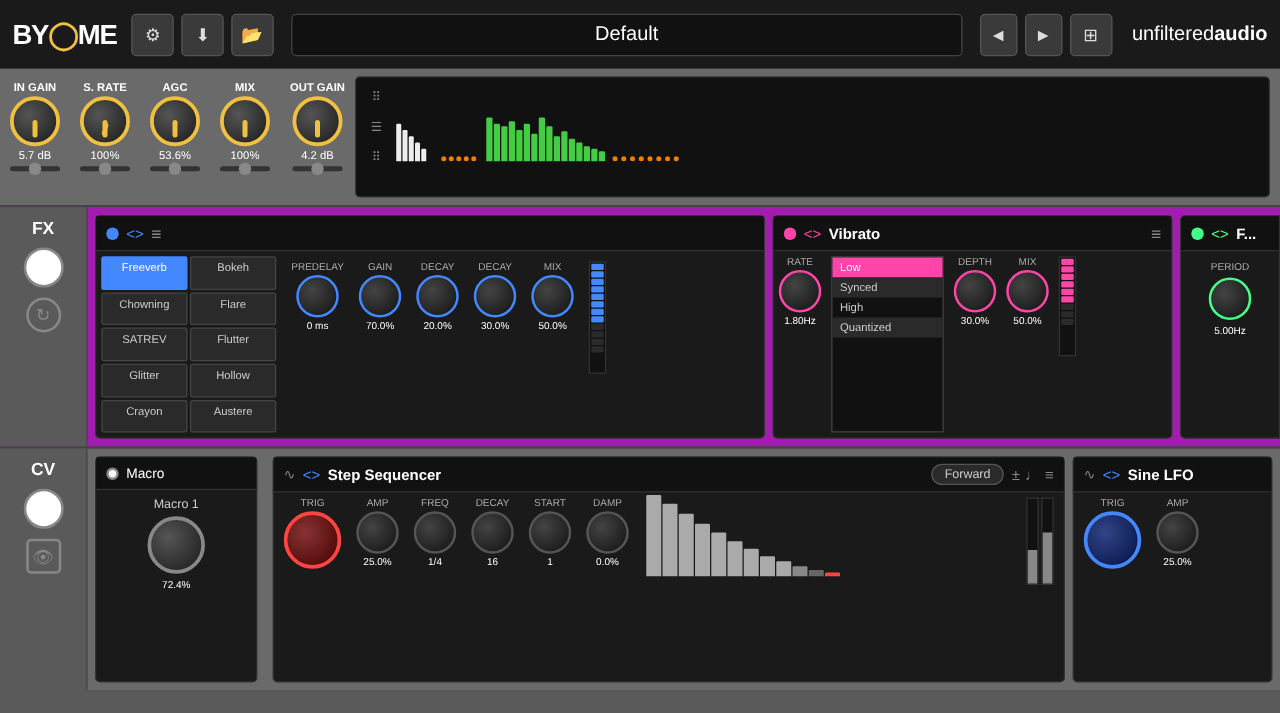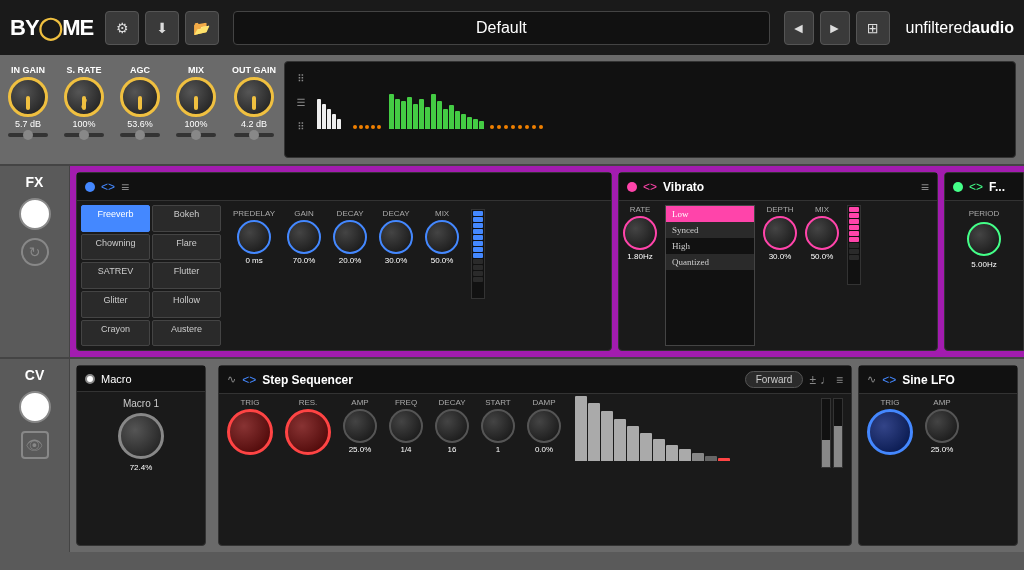--- a/index.html
+++ b/index.html
@@ -315,21 +315,20 @@
     .vibrato-dropdown {
       background: #111;
       border: 1px solid #444;
       width: 90px;
     }
     .dropdown-item {
       color: #ccc;
       font-size: 9px;
       padding: 3px 6px;
       cursor: pointer;
-      font-family: Liberation Serif, serif;
     }
     .dropdown-item.active {
       background: #ff44aa;
       color: white;
     }
     .dropdown-item.highlighted {
       background: #2a2a2a;
     }
 
     
@@ -839,25 +838,20 @@
         </div>
       </div>
       <div class="step-body">
 
         <div class="sm-knob-group">
           <div class="sm-knob-label">TRIG</div>
           <div class="red-knob-large"></div>
           <div class="sm-knob-value"></div>
         </div>
 
-        <div class="sm-knob-group">
-          <div class="sm-knob-label">RES.</div>
-          <div class="red-knob-large"></div>
-          <div class="sm-knob-value"></div>
-        </div>
 
         <div class="sm-knob-group">
           <div class="sm-knob-label">AMP</div>
           <div class="sm-knob"></div>
           <div class="sm-knob-value">25.0%</div>
         </div>
 
         <div class="sm-knob-group">
           <div class="sm-knob-label">FREQ</div>
           <div class="sm-knob"></div>

